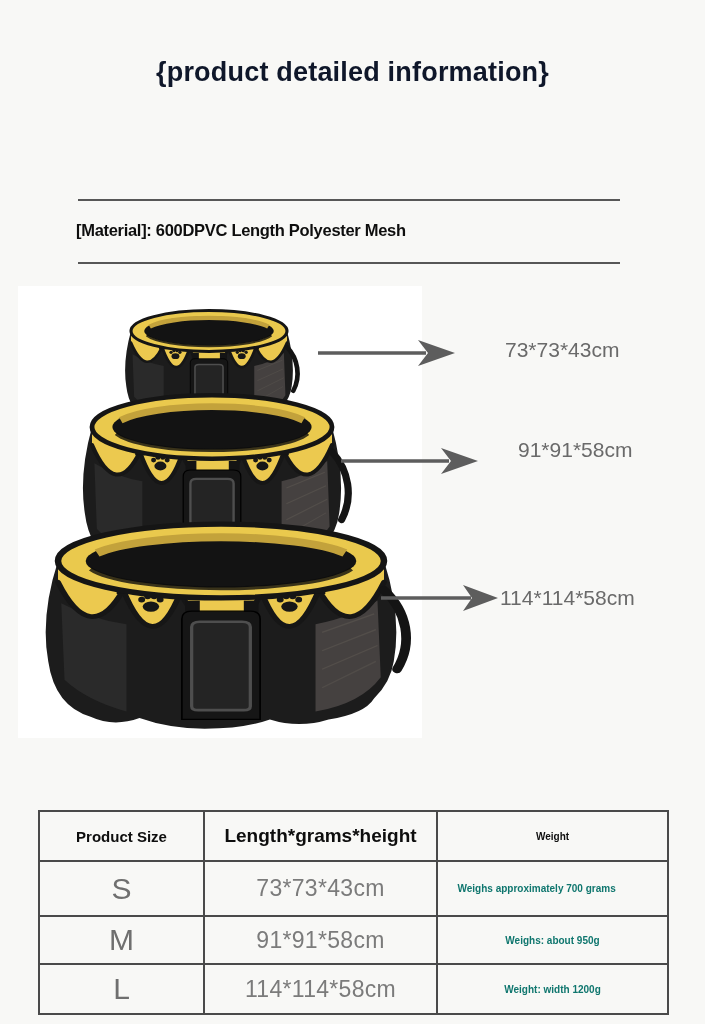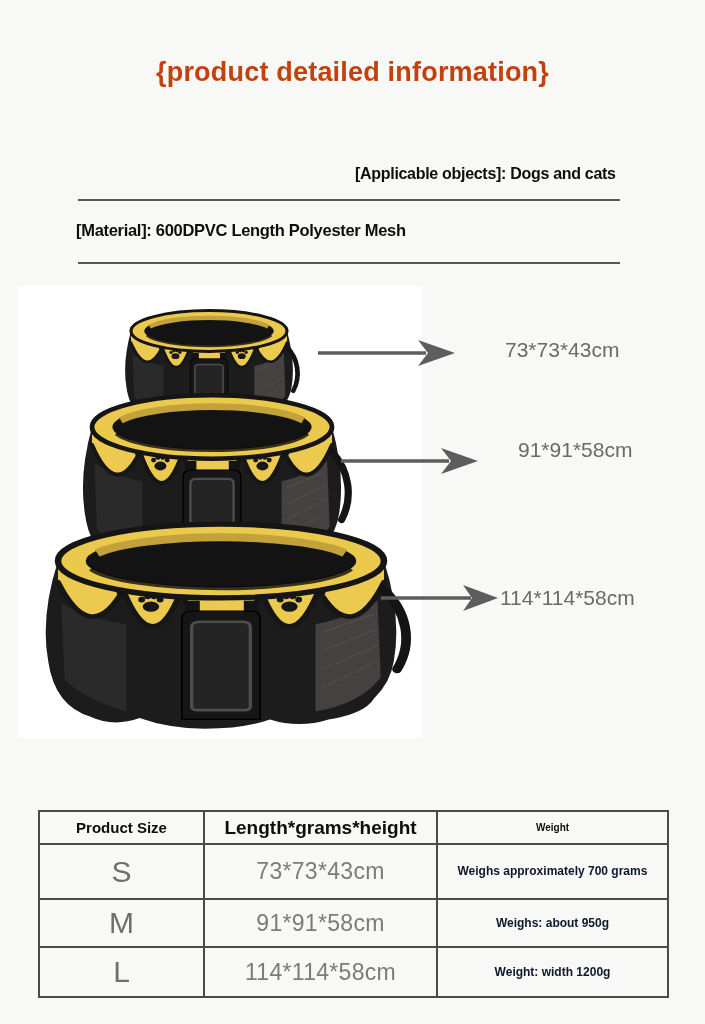--- a/index.html
+++ b/index.html
@@ -4,21 +4,21 @@
 <style>
   html,body{margin:0;padding:0;background:#e9e9e9;}
   #page{
     position:relative;width:705px;height:1024px;margin:0 auto;
     background:#f8f8f6;overflow:hidden;
     font-family:"Liberation Sans",sans-serif;color:#111;
   }
   .abs{position:absolute;}
   #title{
     left:0;top:57px;width:705px;text-align:center;
-    font-size:27px;font-weight:bold;color:#c2410c;letter-spacing:.2px;
+    font-size:27px;font-weight:bold;color:#0f172a;letter-spacing:.2px;
   }
   .info-line{font-weight:bold;color:#0e0e0e;white-space:nowrap;}
   #product-name{left:76px;top:164px;font-size:15px;letter-spacing:-.2px;}
   #applicable{left:355px;top:165px;font-size:16px;letter-spacing:-.3px;}
   #material{left:76px;top:221px;font-size:16.5px;letter-spacing:-.3px;}
   .rule{left:78px;width:542px;height:2px;background:#575757;}
   #rule1{top:199px;}
   #rule2{top:262px;}
   #photo-bg{left:18px;top:286px;width:404px;height:452px;background:#ffffff;}
   .size-label{
@@ -27,31 +27,30 @@
   
   #size-table-wrap{left:38px;top:810px;}
   table{border-collapse:collapse;table-layout:fixed;}
   td,th{border:2px solid #4a4a4a;text-align:center;vertical-align:middle;padding:0;}
   th{font-weight:bold;color:#0e0e0e;}
   .th-size{font-size:15px;}
   .th-dims{font-size:19px;}
   .th-weight{font-size:10px;}
   .cell-size{font-size:30px;color:#6f6f6f;font-weight:400;}
   .cell-dims{font-size:23px;color:#7b7b7b;font-weight:400;letter-spacing:.3px;}
-  .cell-weight{font-size:12px;font-weight:bold;color:#0f172a;}
+  .cell-weight{font-size:10px;font-weight:bold;color:#0f766e;}
   .weight-wrap{width:190px;margin:0 auto;text-align:left;line-height:1.3;}
 </style>
 </head>
 <body>
 
 <div id="page">
 
   <div id="title" class="abs">{product detailed information}</div>
 
-  <div id="applicable" class="abs info-line">[Applicable objects]: Dogs and cats</div>
   <div id="rule1" class="abs rule"></div>
   <div id="material" class="abs info-line">[Material]: 600DPVC Length Polyester Mesh</div>
   <div id="rule2" class="abs rule"></div>
 
   <div id="photo-bg" class="abs"></div>
 
   <svg class="abs" style="left:20px;top:288px" width="400" height="450" viewBox="0 0 400 450" aria-hidden="true">
     <defs>
       <g id="paw">
         <ellipse cx="0" cy="2.4" rx="4.8" ry="3.7"></ellipse>
@@ -125,21 +124,21 @@
   <div class="abs size-label" style="left:500px;top:585px">114*114*58cm</div>
 
   <div id="size-table-wrap" class="abs">
     <table>
       <colgroup>
           <col style="width:165px">
           <col style="width:233px">
           <col style="width:231px">
         </colgroup>
       <tbody>
-          <tr style="height:33px">
+          <tr style="height:50px">
         <th class="th-size">Product Size</th>
         <th class="th-dims">Length*grams*height</th>
         <th class="th-weight">Weight</th>
       </tr>
       <tr style="height:55px">
         <td class="cell-size">S</td>
         <td class="cell-dims">73*73*43cm</td>
         <td class="cell-weight">
           <div class="weight-wrap">Weighs approximately 700 grams</div>
         </td>

